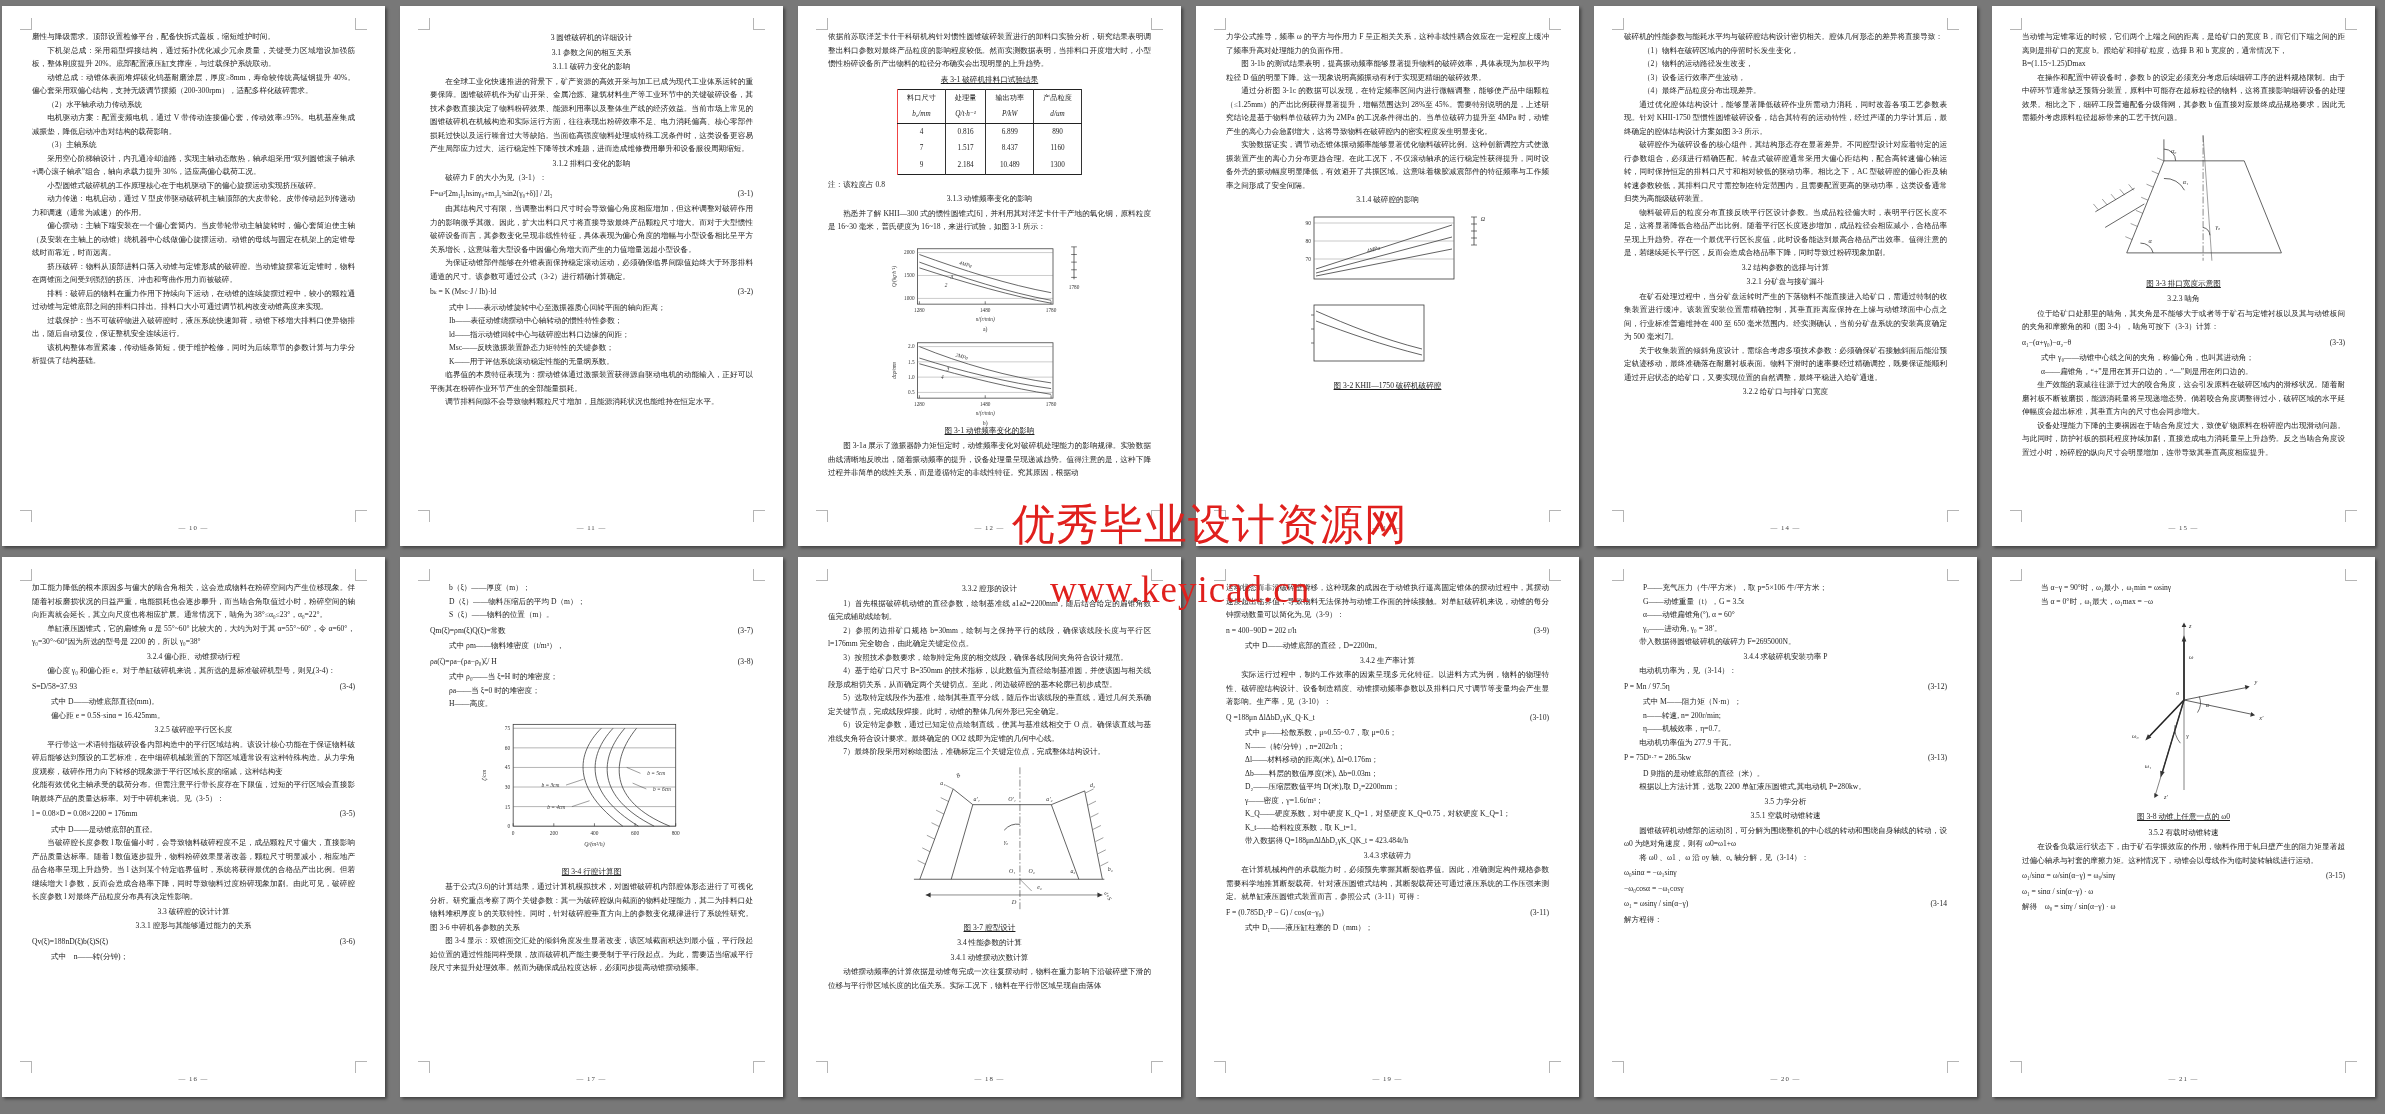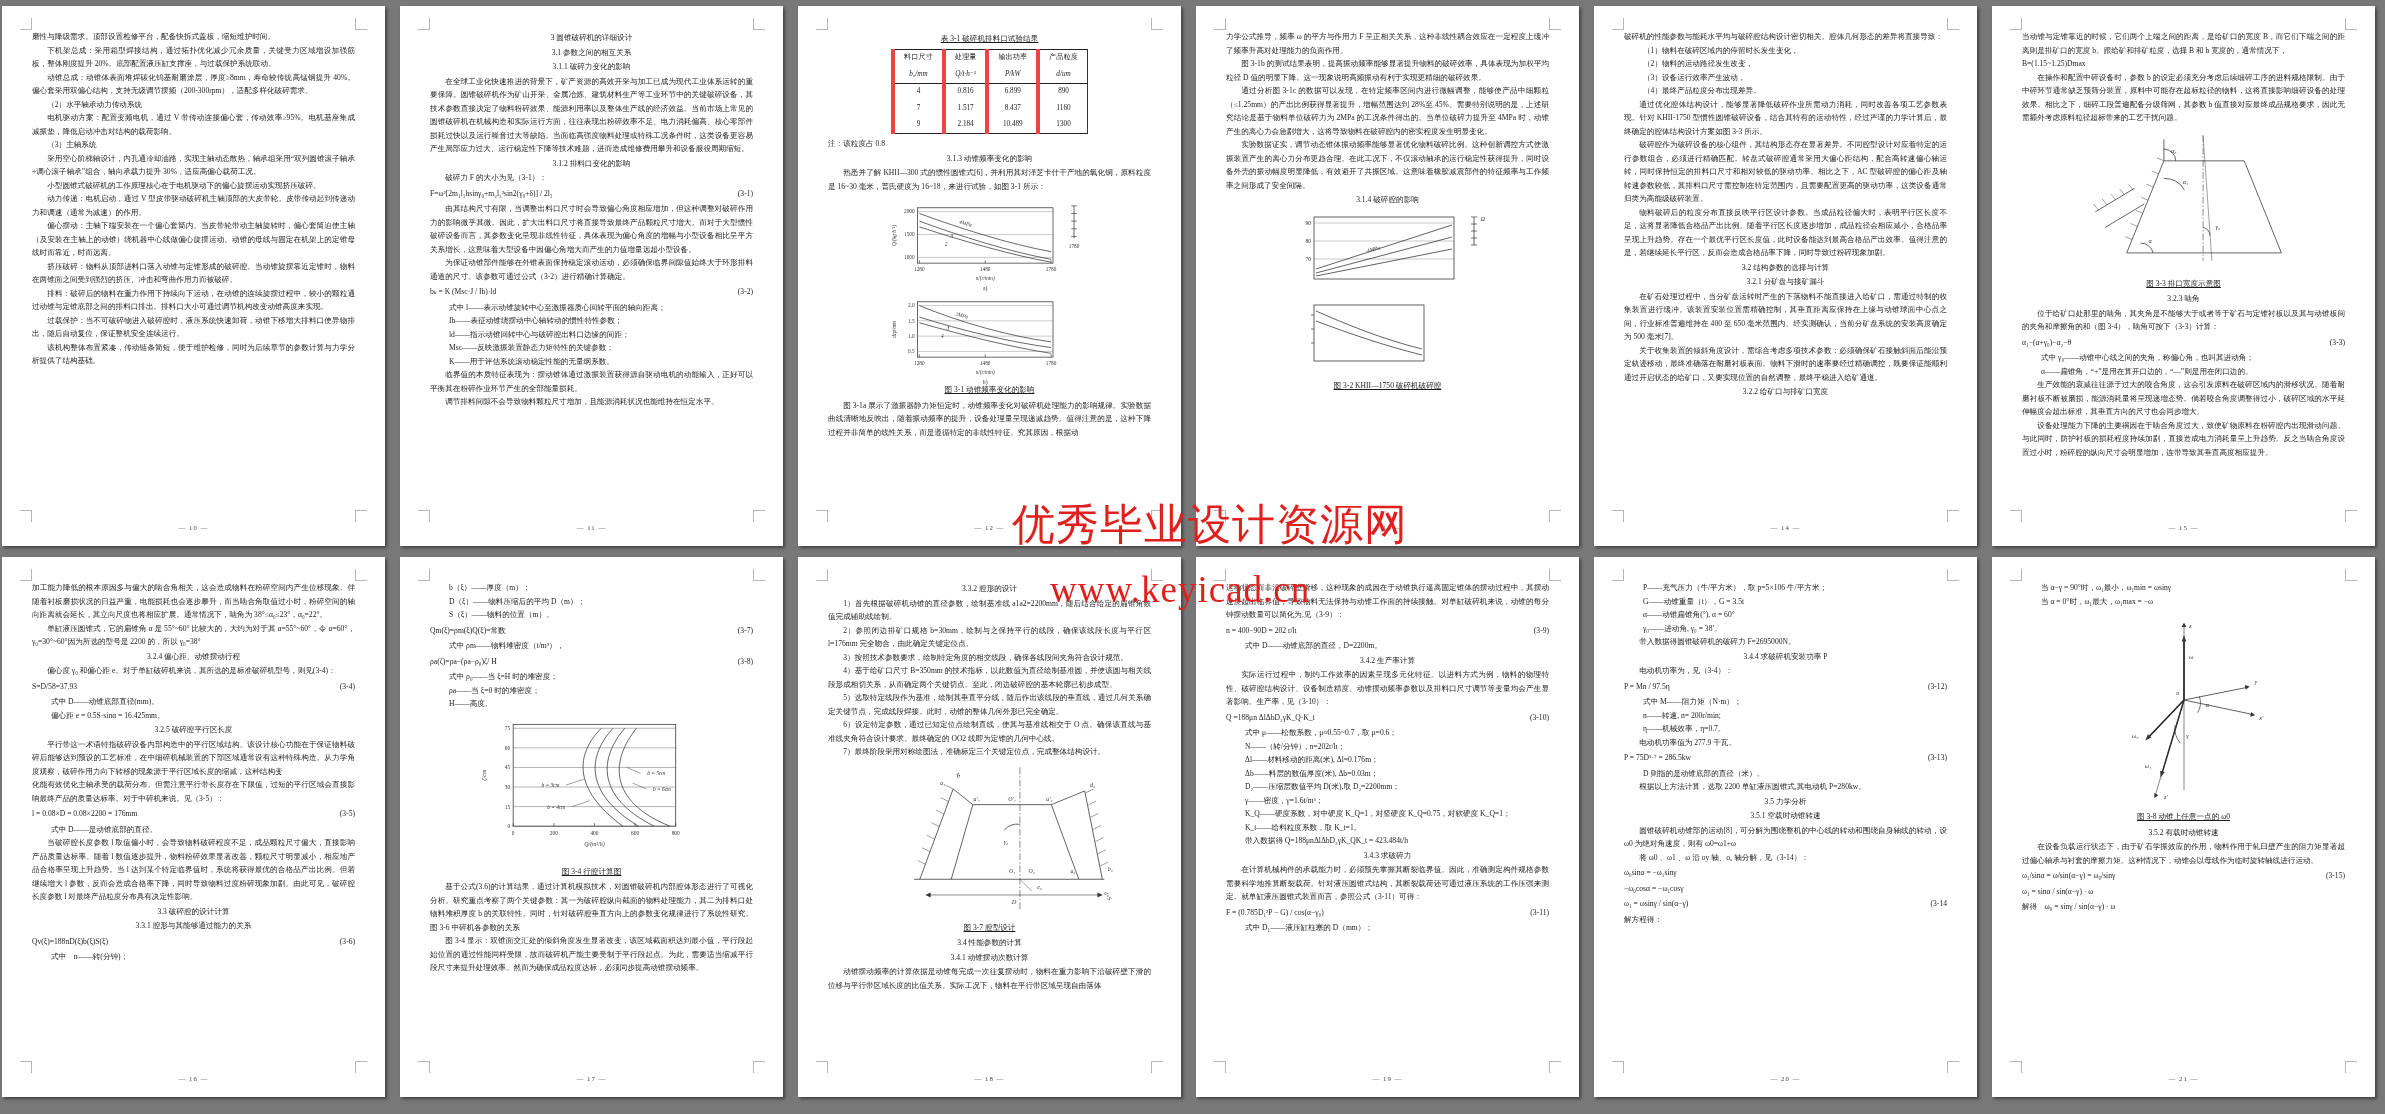--- a/index.html
+++ b/index.html
@@ -17,21 +17,21 @@
   .p.noind{text-indent:0;}
   .h{text-indent:0;margin:1px 0;text-align:center;}
   .def{padding-left:2.5em;text-align:left;}
   .note{text-indent:0;}
   .cap{text-align:center;margin:2px 0;text-decoration:underline;}
   .formula{display:flex;align-items:center;margin:2px 0;}
   .formula .ft{flex:1;text-align:left;}
   .formula .fn{width:4em;text-align:right;font-style:normal;}
   .tablewrap{display:flex;justify-content:center;margin:3px 0;}
   table.dtbl{border-collapse:collapse;font-size:7.2px;border-top:1.4px solid #222;border-bottom:1.4px solid #222;}
-  table.dtbl th,table.dtbl td{border-left:4px solid #ef4444;border-right:1px solid #333;
+  table.dtbl th,table.dtbl td{border-left:1px solid #ef4444;border-right:1px solid #333;
       padding:1.5px 9px;text-align:center;font-weight:normal;}
   table.dtbl thead tr:last-child th{border-bottom:1px solid #222;font-style:italic;}
   .figwrap{display:flex;justify-content:center;margin:2px 0;}
   .figwrap svg{display:block;}
   .pagenum{position:absolute;left:0;right:0;bottom:15px;text-align:center;
            font-size:6.8px;color:#444;letter-spacing:1px;}
   
   .cm{position:absolute;width:11px;height:11px;border:0 solid #b5b5b5;}
   .cm.tl{left:18px;top:12px;border-right-width:1px;border-bottom-width:1px;}
   .cm.tr{right:18px;top:12px;border-left-width:1px;border-bottom-width:1px;}
@@ -101,20 +101,21 @@
           <div class="blk p">调节排料间隙不会导致物料颗粒尺寸增加，且能源消耗状况也能维持在恒定水平。</div>
         </div>
         <div class="pagenum">— 11 —</div>
       </div>
       <div class="page">
         <div class="cm tl"></div>
         <div class="cm tr"></div>
         <div class="cm bl"></div>
         <div class="cm br"></div>
         <div class="content">
+          <div class="blk p noind">依据前苏联泽芝卡什干科研机构针对惯性圆锥破碎装置进行的卸料口实验分析，研究结果表明调整出料口参数对最终产品粒度的影响程度较低。然而实测数据表明，当排料口开度增大时，小型惯性粉碎设备所产出物料的粒径分布确实会出现明显的上升趋势。</div>
           <div class="blk cap">表 3-1 破碎机排料口试验结果</div>
           <div class="blk tablewrap">
             <table class="dtbl">
               <thead>
                 <tr>
                   <th>料口尺寸</th>
                   <th>处理量</th>
                   <th>输出功率</th>
                   <th>产品粒度</th>
                 </tr>
@@ -546,21 +547,21 @@
         <div class="cm tr"></div>
         <div class="cm bl"></div>
         <div class="cm br"></div>
         <div class="content">
           <div class="blk def">P——充气压力（牛/平方米），取 p=5×106 牛/平方米；</div>
           <div class="blk def">G——动锥重量（t），G = 3.5t</div>
           <div class="blk def">α——动锥扁锥角(°), α = 60°</div>
           <div class="blk def">γ₀——进动角, γ₀ = 38′。</div>
           <div class="blk p">带入数据得圆锥破碎机的破碎力 F=2695000N。</div>
           <div class="blk h">3.4.4 求破碎机安装功率 P</div>
-          <div class="blk p">电动机功率为，见（3-4）：</div>
+          <div class="blk p">电动机功率为，见（3-14）：</div>
           <div class="blk formula">
             <span class="ft">P = Mn / 97.5η</span>
             <span class="fn">(3-12)</span>
           </div>
           <div class="blk def">式中 M——阻力矩（N·m）；</div>
           <div class="blk def">n——转速, n= 200r/min;</div>
           <div class="blk def">η——机械效率，η=0.7。</div>
           <div class="blk p">电动机功率值为 277.9 千瓦。</div>
           <div class="blk formula">
             <span class="ft">P = 75D¹·⁷ = 286.5kw</span>

